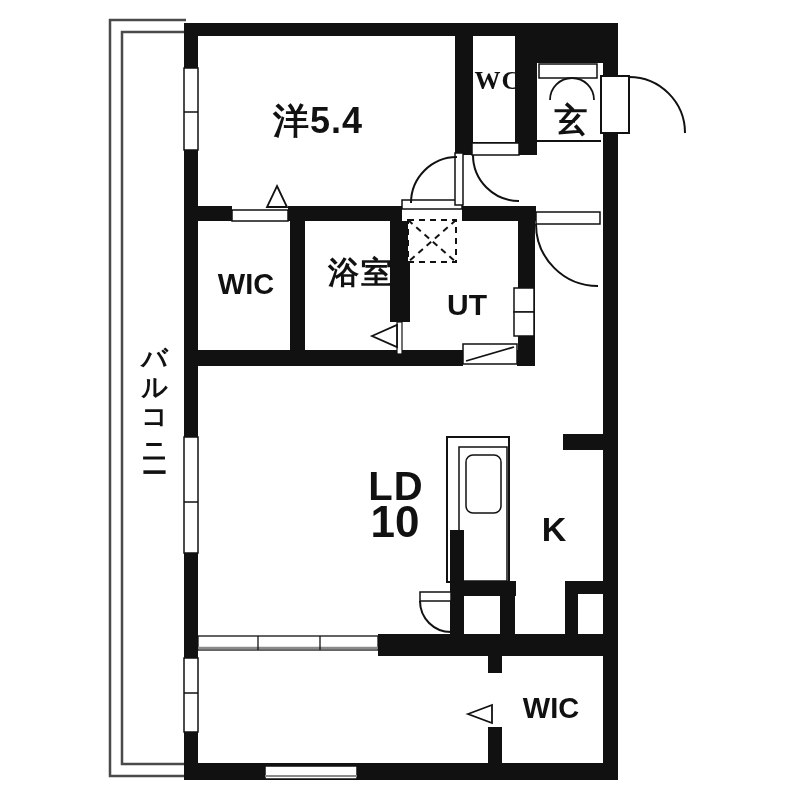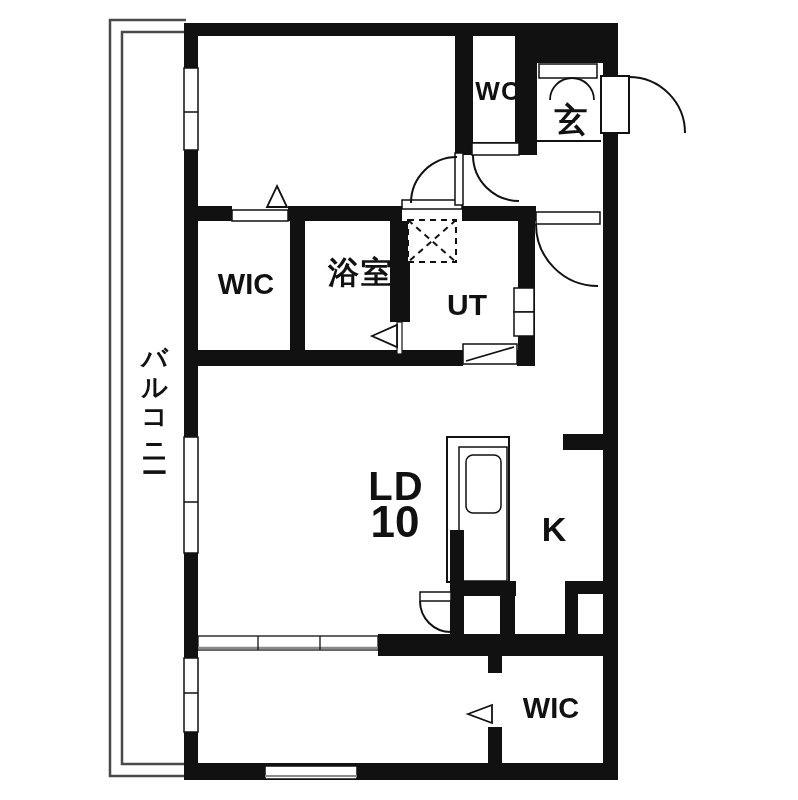--- a/index.html
+++ b/index.html
@@ -2,21 +2,21 @@
 <html><head>
 <meta charset="utf-8">
 <style>
   html,body{margin:0;padding:0;background:#fff;}
   #plan{position:relative;width:798px;height:800px;background:#fff;overflow:hidden;
         font-family:"Liberation Sans","DejaVu Sans",sans-serif;}
   #plan svg{position:absolute;left:0;top:0;}
   .lbl{position:absolute;transform:translate(-50%,-50%);color:#111;white-space:nowrap;
        font-weight:bold;line-height:1;}
   .lbl-yo54{left:318px;top:121px;font-size:36px;letter-spacing:1px;}
-  .lbl-wc{left:498px;top:91px;font-size:26px;letter-spacing:1px;}
+  .lbl-wc{left:498px;top:81px;font-size:26px;letter-spacing:1px;font-family:Liberation Serif, serif;}
   .lbl-gen{left:571px;top:119px;font-size:33px;}
   .lbl-wic1{left:246px;top:284px;font-size:29px;letter-spacing:0px;}
   .lbl-bath{left:350px;top:272px;font-size:31px;letter-spacing:2px;margin-left:11px;}
   .lbl-ut{left:467px;top:305px;font-size:30px;text-align:right;}
   .lbl-ld{left:396px;top:486px;font-size:40px;letter-spacing:1px;}
   .lbl-ld10{left:395px;top:522px;font-size:44px;}
   .lbl-k{left:554px;top:529px;font-size:34px;}
   .lbl-yo45{left:342px;top:704px;font-size:38px;letter-spacing:1px;}
   .lbl-wic2{left:551px;top:708px;font-size:29px;}
   .lbl-balcony{left:155px;top:395px;font-size:26px;font-weight:600;
@@ -149,20 +149,21 @@
     </g>
 
     <g>
       <rect x="463" y="344" width="54" height="20" fill="#ffffff" stroke="#111111" stroke-width="1.5"></rect>
       <line x1="466" y1="361" x2="514" y2="347" stroke="#111111" stroke-width="1.8"></line>
     </g>
 
     <path d="M468,714 L492,705 L492,723 Z" fill="#ffffff" stroke="#111111" stroke-width="1.8"></path>
   </svg>
 
+  <div class="lbl lbl-yo54">洋5.4</div>
   <div class="lbl lbl-wc">WC</div>
   <div class="lbl lbl-gen">玄</div>
   <div class="lbl lbl-wic1">WIC</div>
   <div class="lbl lbl-bath">浴室</div>
   <div class="lbl lbl-ut">UT</div>
   <div class="lbl lbl-ld">LD</div>
   <div class="lbl lbl-ld10">10</div>
   <div class="lbl lbl-k">K</div>
   <div class="lbl lbl-wic2">WIC</div>
   <div class="lbl lbl-balcony">バルコニー</div>

